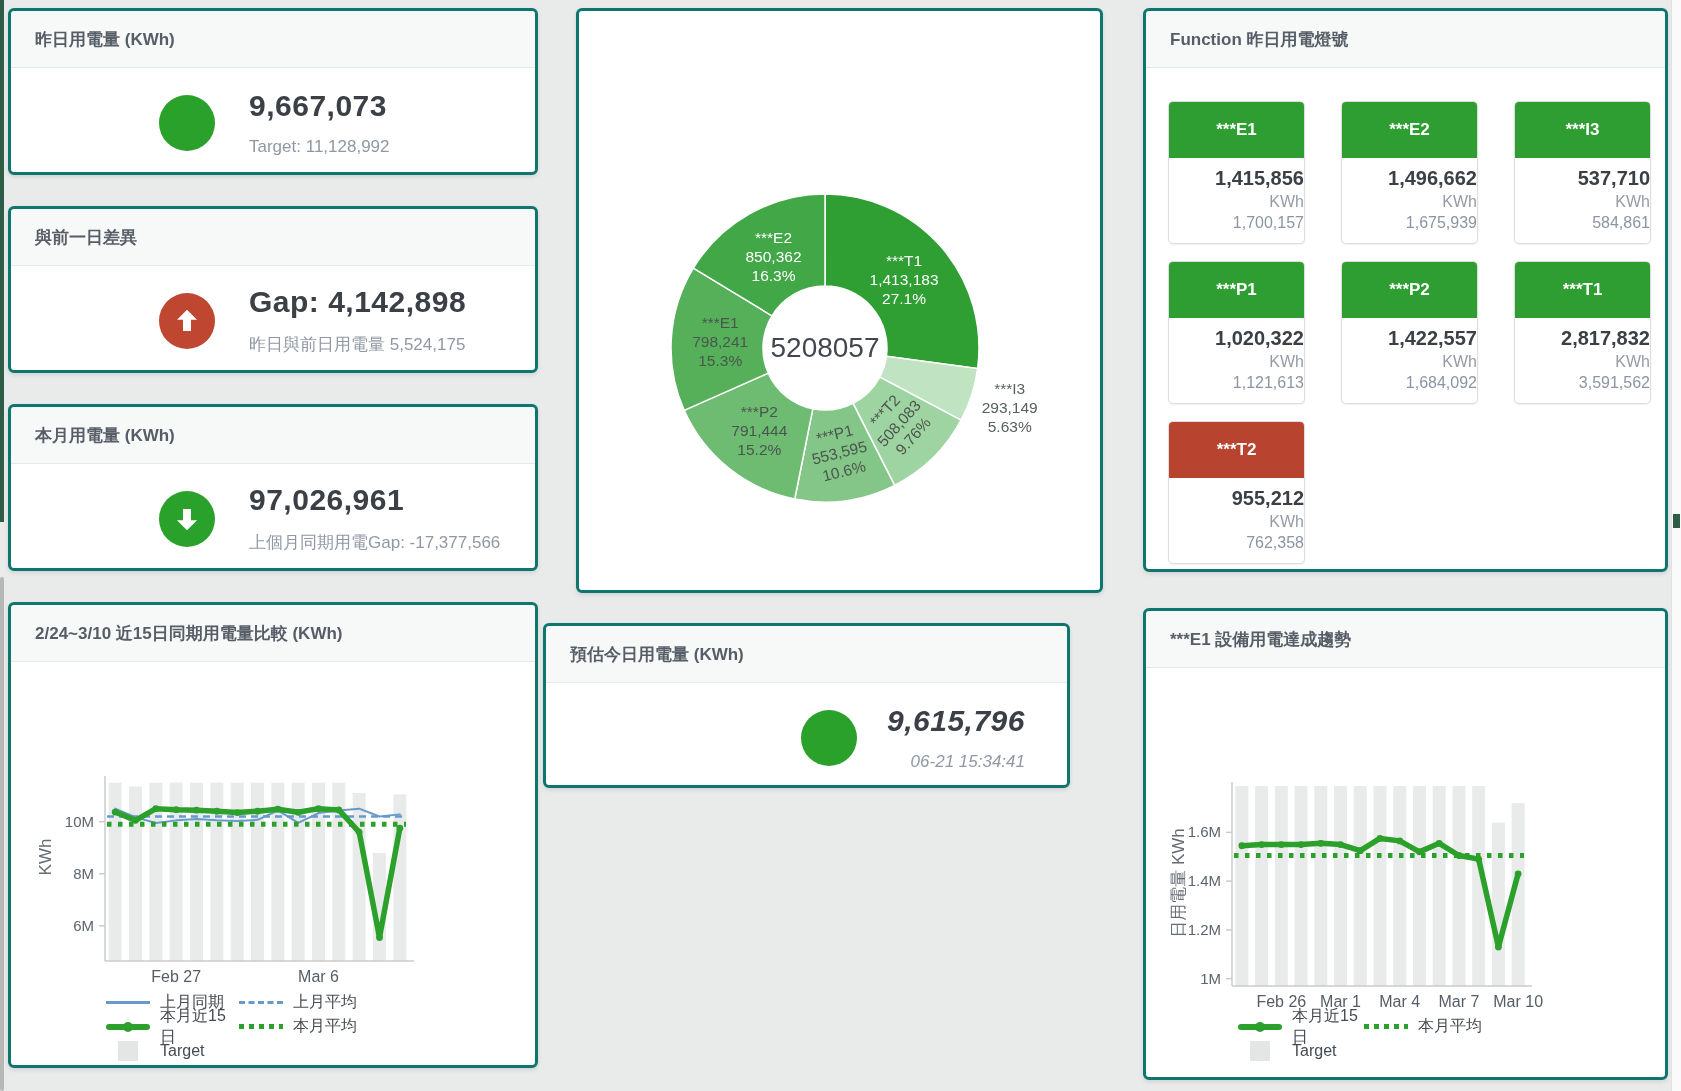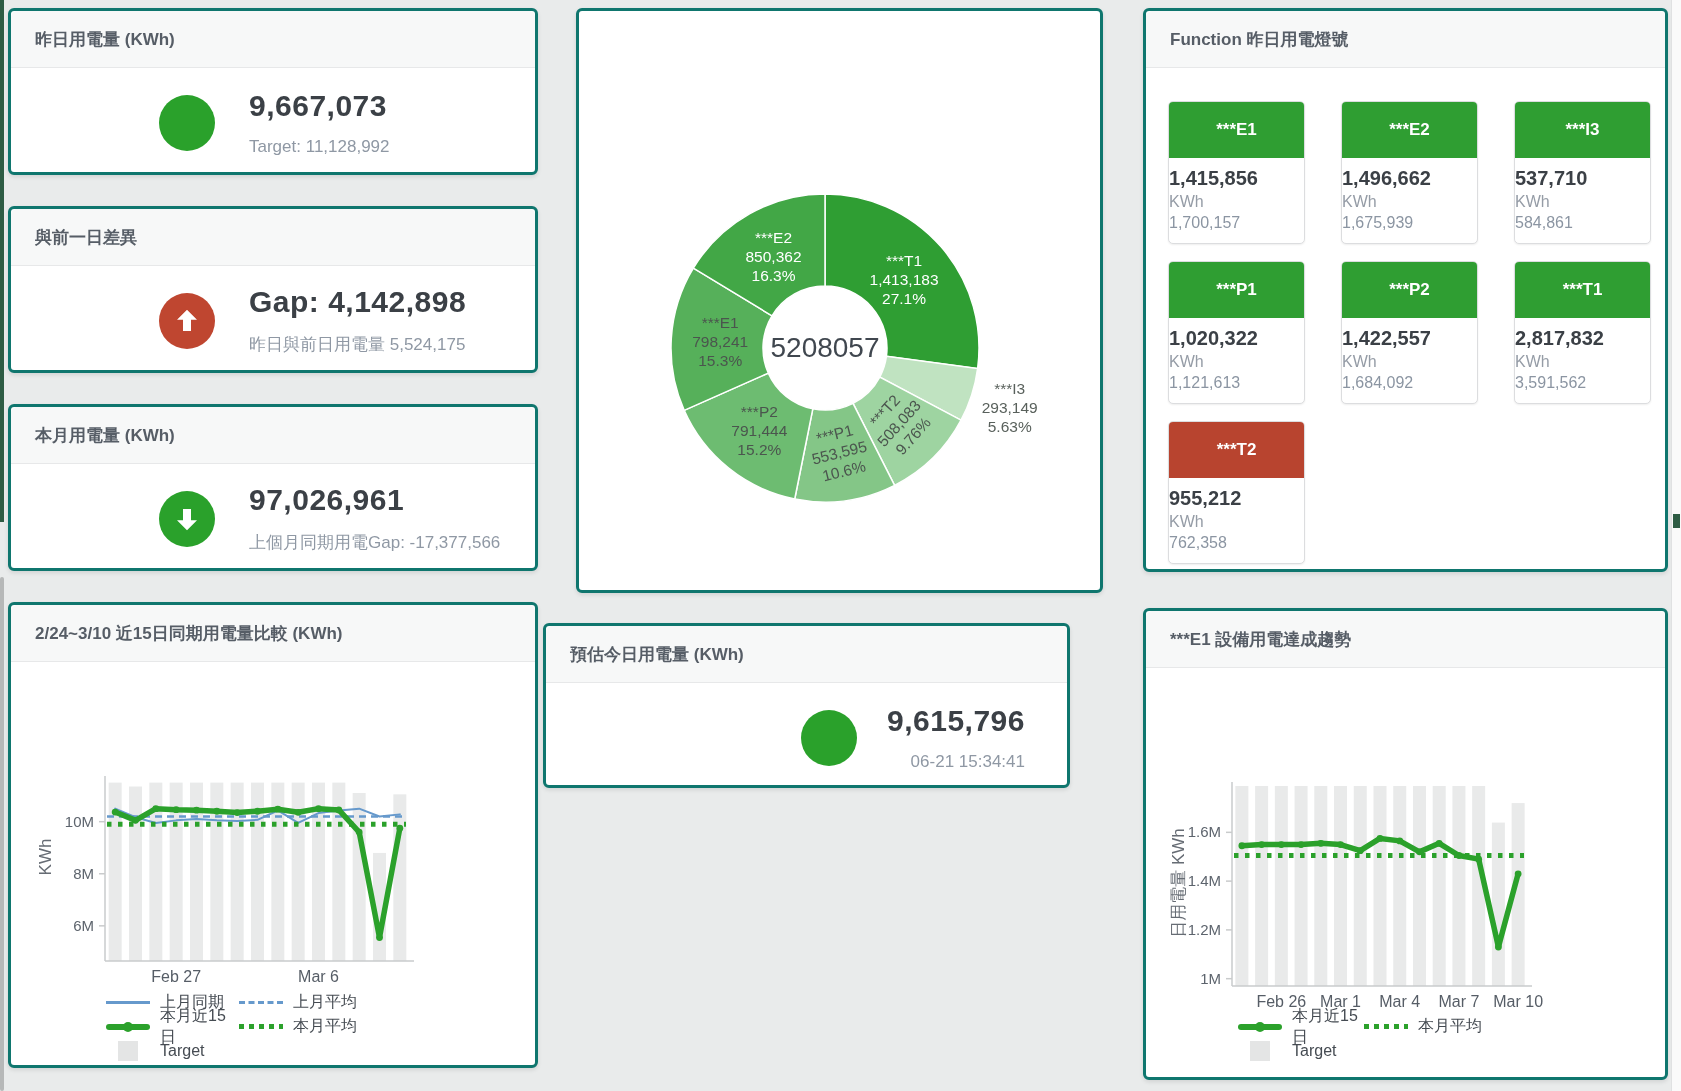--- a/index.html
+++ b/index.html
@@ -4,30 +4,30 @@
 <style>
   html,body{margin:0;padding:0;background:#e9ebeb;}
   .page{position:relative;width:1681px;height:1091px;background:#e9ebeb;overflow:hidden;
         font-family:"Liberation Sans","DejaVu Sans",sans-serif;color:#3b4046;}
   .card{position:absolute;background:#fff;border:3px solid #0f766e;border-radius:6px;
         box-shadow:0 2px 4px rgba(0,0,0,.10);box-sizing:border-box;overflow:hidden;}
   .card-h{height:57px;display:flex;align-items:center;padding:0 24px;background:#f7f8f8;
           border-bottom:1px solid #e7e8e9;font-size:17px;font-weight:bold;color:#565d66;
           border-radius:6px 6px 0 0;box-sizing:border-box;}
   .stat-body{display:flex;align-items:center;gap:34px;padding-left:148px;height:109px;}
-  .stat-body.right{justify-content:flex-end;padding-left:0;padding-right:42px;gap:30px;}
+  .stat-body.right{justify-content:flex-end;padding-left:0;padding-right:42px;gap:30px;font-style:italic;}
   .stat-text{display:flex;flex-direction:column;}
   .stat-text.right{text-align:right;}
   .stat-value{font-size:30px;font-weight:bold;color:#3b4046;letter-spacing:.5px;}
   .stat-sub{font-size:17px;color:#8f98a4;margin-top:14px;}
   .circle{width:56px;height:56px;border-radius:50%;display:flex;align-items:center;justify-content:center;flex:0 0 auto;}
   .tiles{padding:33px 0 0 22px;display:grid;grid-template-columns:repeat(3,137px);gap:17px 36px;}
   .tile{border:1px solid #dcdddf;border-radius:5px;background:#fff;overflow:hidden;box-shadow:0 1px 2px rgba(0,0,0,.07);}
   .tile-h{height:56px;display:flex;align-items:center;justify-content:center;color:#fff;font-weight:bold;font-size:17px;}
-  .tile-b{text-align:left;padding:9px 0 11px;}
+  .tile-b{text-align:right;padding:9px 0 11px;}
   .tile-v{font-size:20px;font-weight:bold;color:#3b4046;}
   .tile-u{font-size:16px;color:#959ca6;margin-top:3px;}
   .tile-t{font-size:16px;color:#8b95a2;margin-top:3px;}
   svg text{font-family:"Liberation Sans","DejaVu Sans",sans-serif;}
   .legend{position:absolute;display:flex;flex-direction:column;gap:3px;}
   .lg-row{display:flex;}
   .lg-item{display:flex;align-items:center;gap:10px;font-size:16px;color:#454b52;height:21px;}
   .mkbox{width:44px;display:flex;justify-content:center;align-items:center;flex:0 0 auto;}
   .mk-line-blue{width:44px;height:3px;background:#6699cc;}
   .mk-dash-blue{width:44px;height:0;border-top:3px dashed #6699cc;}

